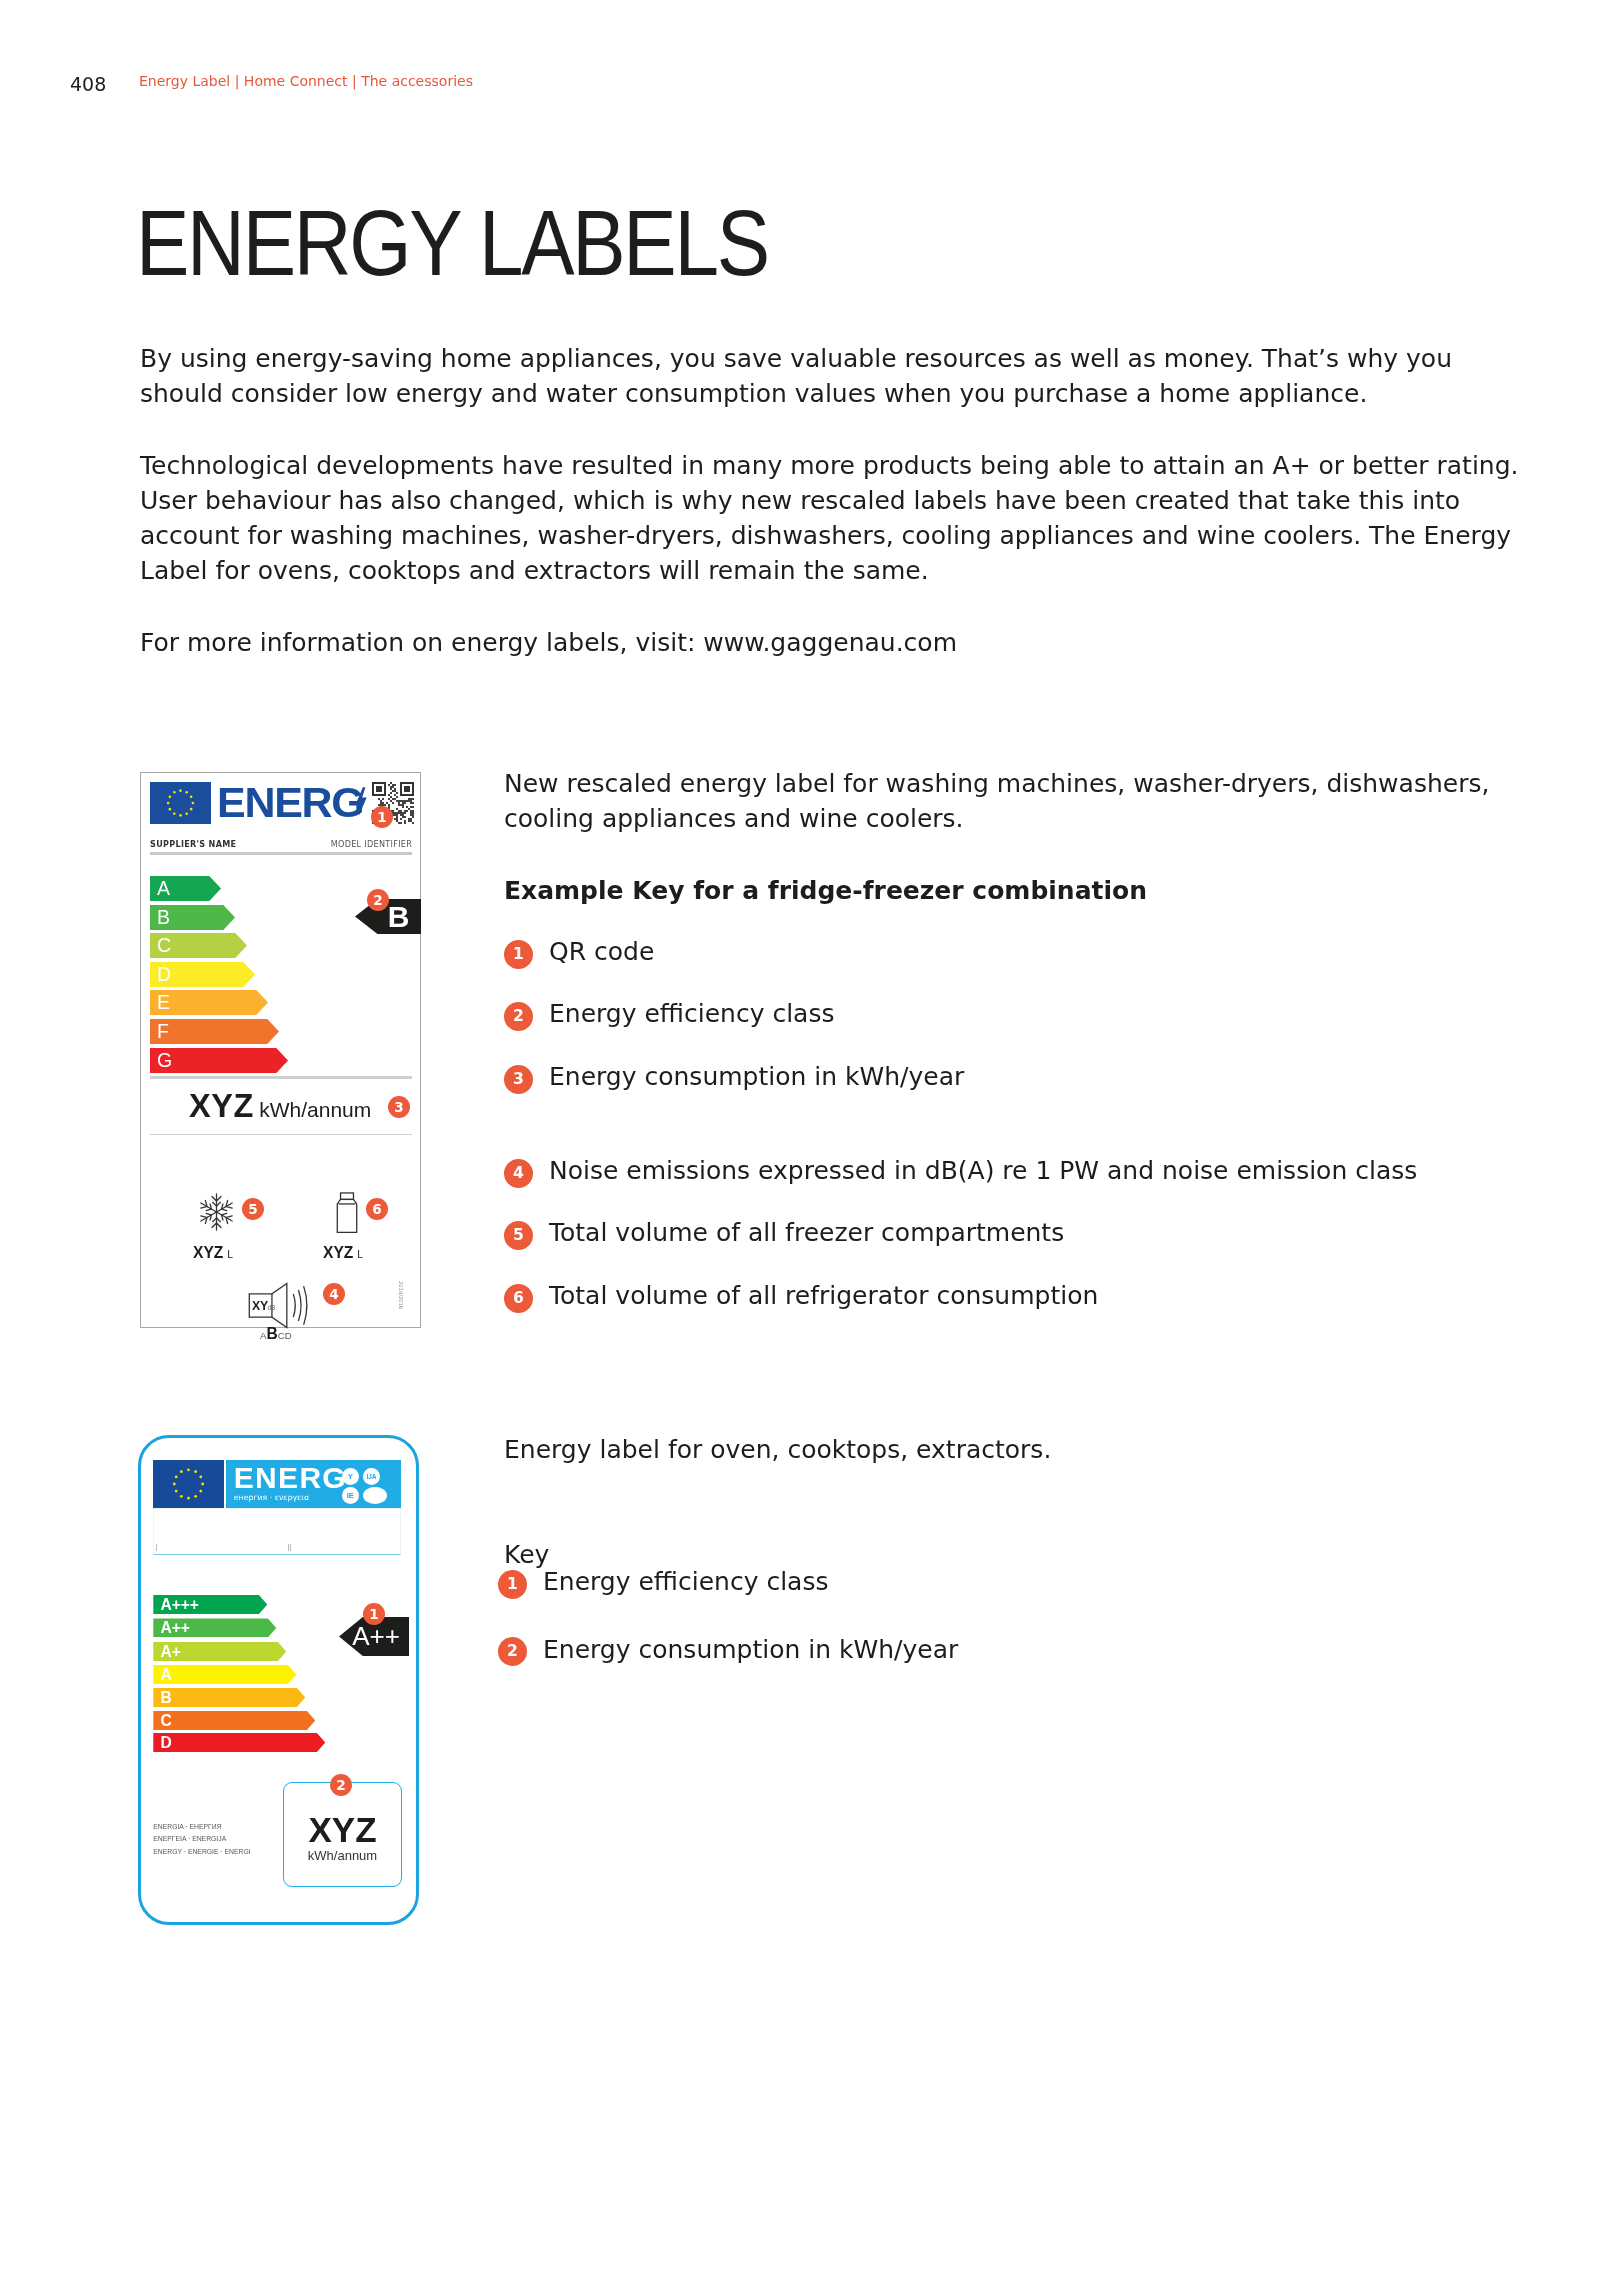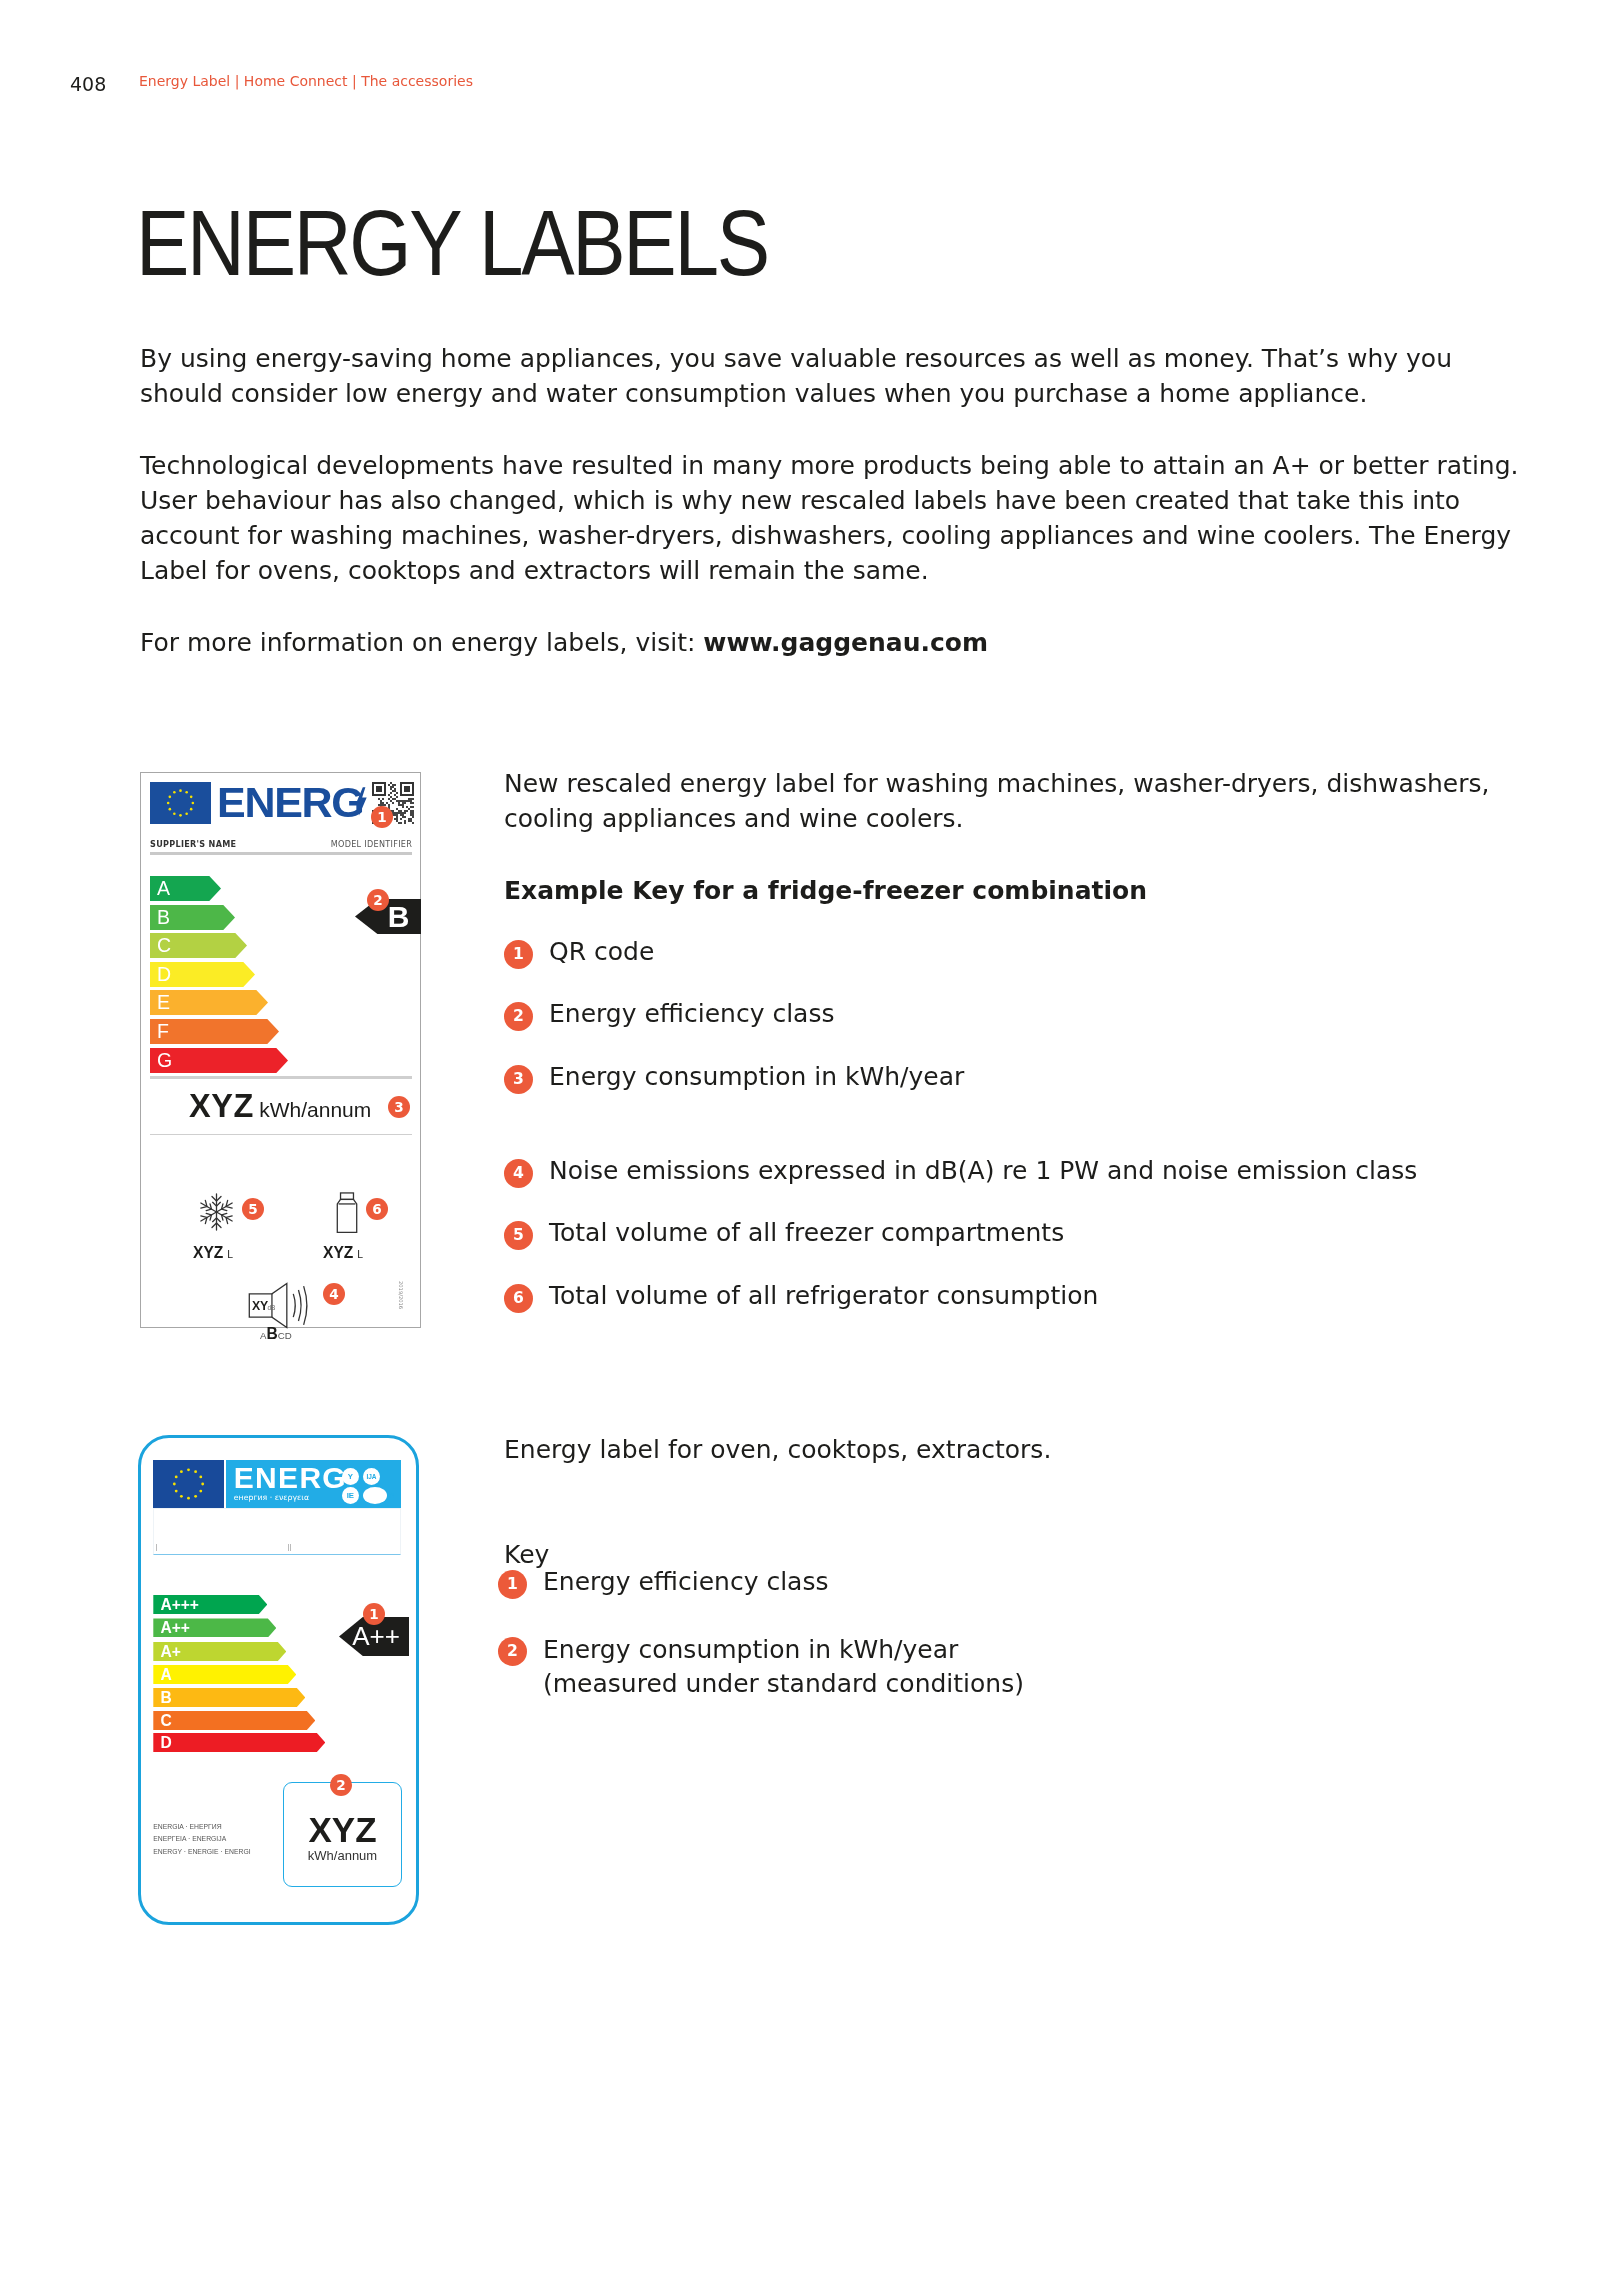--- a/index.html
+++ b/index.html
@@ -6,21 +6,21 @@
   html, body { width: 1623px; height: 2295px; background: #ffffff; }
   body { position: relative; font-family: "DejaVu Sans", sans-serif; color: #1d1d1b; overflow: hidden; }
   .abs { position: absolute; }
   .pagenum { left: 70px; top: 73px; font-size: 19px; color: #1d1d1b; }
   .crumb { left: 139px; top: 73px; font-size: 14px; color: #e8573a; }
   .title { left: 136px; top: 190px; font-family: "Liberation Sans", sans-serif; font-weight: 300; font-size: 93px; letter-spacing: -2.6px; transform: scaleX(0.86); transform-origin: left top; color: #1d1d1b; -webkit-text-stroke: 0; font-stretch: condensed; }
   .body-text { left: 140px; width: 1397px; font-size: 25px; line-height: 35px; color: #1d1d1b; }
   .p1 { top: 341px; }
   .p2 { top: 448px; }
   .p3 { top: 625px; }
-  .p3 b { font-weight: bold; }
+  .p3 b { font-weight: normal; }
 
   
   .label1 { left: 140px; top: 772px; width: 281px; height: 556px; border: 1.9px solid #a7a7a7; background: #fff; }
   .l1-flag { position: absolute; left: 9px; top: 9px; width: 61px; height: 42px; background: #1a4e9c; }
   .stars { position: absolute; left: 0; top: 0; width: 100%; height: 100%; }
   .l1-energ { position: absolute; left: 76px; top: 5.8px; font-family: "Liberation Sans", sans-serif; font-weight: bold; font-size: 43px; color: #1a4e9c; letter-spacing: -1.3px; line-height: 47px; }
   .l1-bolt { position: absolute; left: 214px; top: 14.3px; width: 13px; height: 29px; }
   .l1-qr { position: absolute; left: 231px; top: 9px; width: 42px; height: 42px; }
   .l1-supplier { position: absolute; left: 9px; top: 66px; font-size: 8.1px; font-weight: bold; color: #333; letter-spacing: 0.3px; }
   .l1-model { position: absolute; right: 7.8px; top: 66px; font-size: 8.1px; color: #555; letter-spacing: 0.3px; }
@@ -391,15 +391,14 @@
 
 <p class="abs rt rt2-desc">Energy label for oven, cooktops, extractors.</p>
 <p class="abs rt rt2-head">Key</p>
 <div class="key-item" style="top:1566px;left:498px;">
     <span class="kb">1</span>
     <span class="kt">Energy efficiency class</span>
   </div>
 <div class="key-item" style="top:1633px;left:498px;line-height:34px;">
     <span class="kb">2</span>
     <span class="kt">Energy consumption in kWh/year</span>
-    <span class="kt">(measured under standard conditions)</span>
   </div>
 
 
 </body></html>

